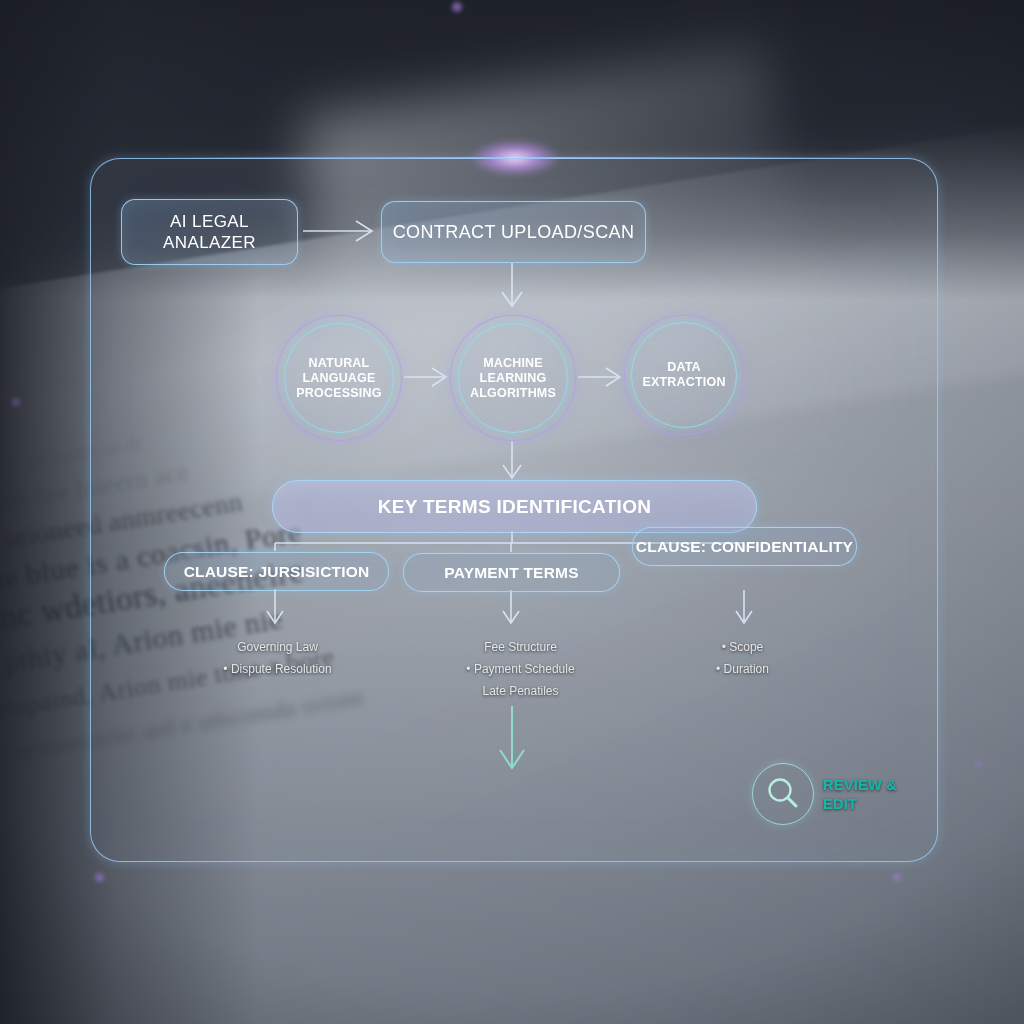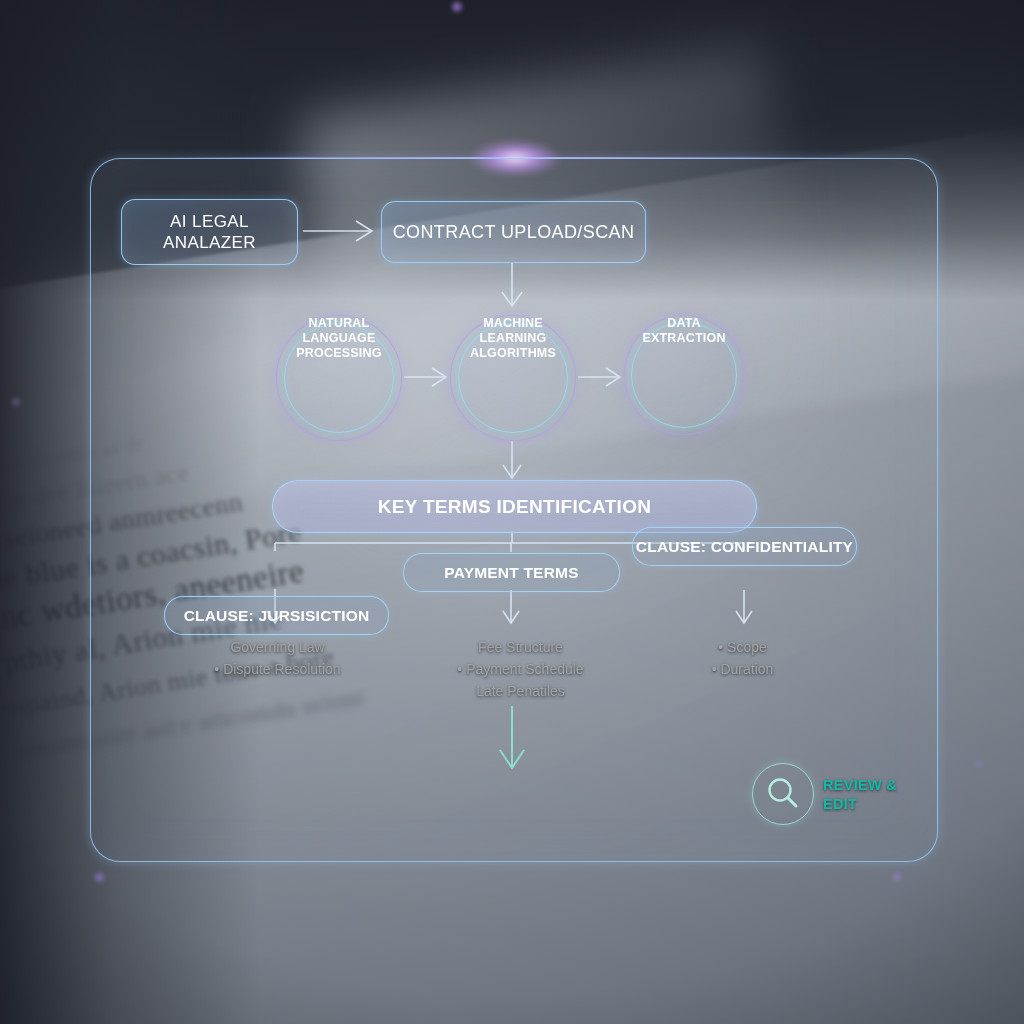--- a/index.html
+++ b/index.html
@@ -113,21 +113,21 @@
     border:1.5px solid rgba(178,158,236,.80);
     background:radial-gradient(circle at 40% 30%, rgba(175,195,225,.14) 0%, rgba(140,160,195,.07) 60%, rgba(130,150,190,.03) 100%);
     box-shadow:0 0 14px rgba(170,155,235,.35);
   }
   .circ .ring{
     position:absolute;inset:7px;border-radius:50%;
     border:1.4px solid rgba(150,220,240,.85);
     box-shadow:0 0 8px rgba(140,215,240,.35), inset 0 0 10px rgba(150,215,240,.14);
   }
   .circ .ctext{
-    position:absolute;inset:0;display:flex;align-items:center;
+    position:absolute;inset:0;display:flex;align-items:center;justify-content:center;
     flex-direction:column;font-size:12.5px;line-height:15px;font-weight:bold;letter-spacing:.2px;
   }
   #node-nlp{left:276px;top:315px;width:124px;height:124px;}
   #node-ml{left:450px;top:315px;width:124px;height:124px;}
   #node-extract{left:624px;top:315px;width:118px;height:118px;}
   #node-extract .ring{inset:6px;}
 
   #node-keyterms{
     left:272px;top:480px;width:483px;height:51px;border-radius:26px;
     border:1.5px solid rgba(170,215,250,.92);
@@ -135,26 +135,26 @@
     box-shadow:0 0 12px rgba(160,205,250,.35), inset 0 0 26px rgba(200,210,245,.18);
     font-size:19px;font-weight:bold;letter-spacing:.3px;
   }
   .pill{
     height:37px;border-radius:19px;
     border:1.5px solid rgba(165,215,248,.92);
     background:linear-gradient(180deg, rgba(130,160,195,.26) 0%, rgba(150,175,205,.16) 100%);
     box-shadow:0 0 9px rgba(150,205,250,.28);
     font-size:15.5px;font-weight:bold;letter-spacing:.2px;
   }
-  #node-clause-juris{left:164px;top:552px;width:223px;margin-top:44px;}
+  #node-clause-juris{left:164px;top:552px;width:223px;}
   #node-payment{left:403px;top:553px;width:215px;}
   #node-clause-conf{left:632px;top:527px;width:223px;}
 
   .detail{
-    position:absolute;color:#a3a3a3;font-size:14px;line-height:22px;text-align:center;
+    position:absolute;color:#e5e5e5;font-size:12px;line-height:22px;text-align:center;
     text-shadow:0 1px 3px rgba(20,24,32,.75);
   }
   #detail-juris{left:175px;top:636px;width:205px;}
   #detail-pay{left:418px;top:636px;width:205px;}
   #detail-conf{left:640px;top:636px;width:205px;}
 
   #node-summary{
     left:338px;top:770px;width:348px;height:60px;border-radius:14px;
     border:2px solid rgba(150,255,215,.95);
     background:linear-gradient(160deg, rgba(108,205,175,.92) 0%, rgba(94,196,168,.90) 45%, rgba(118,208,182,.90) 100%);

